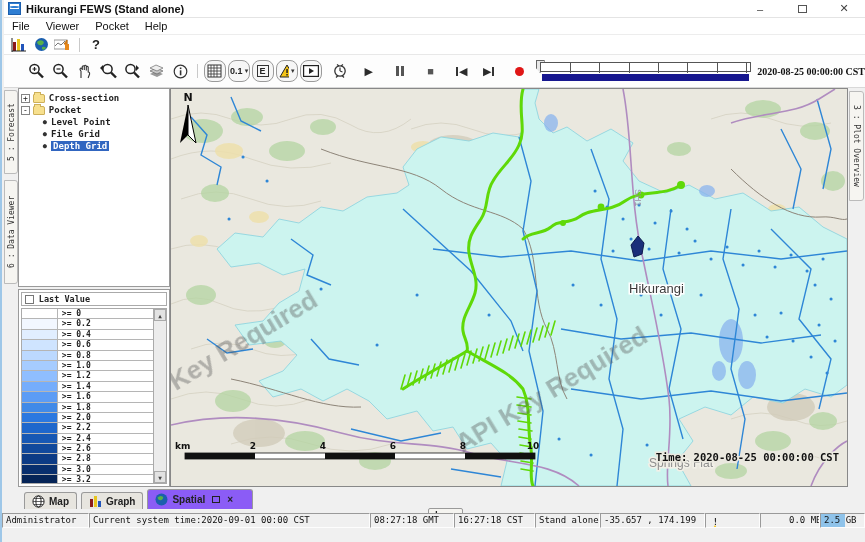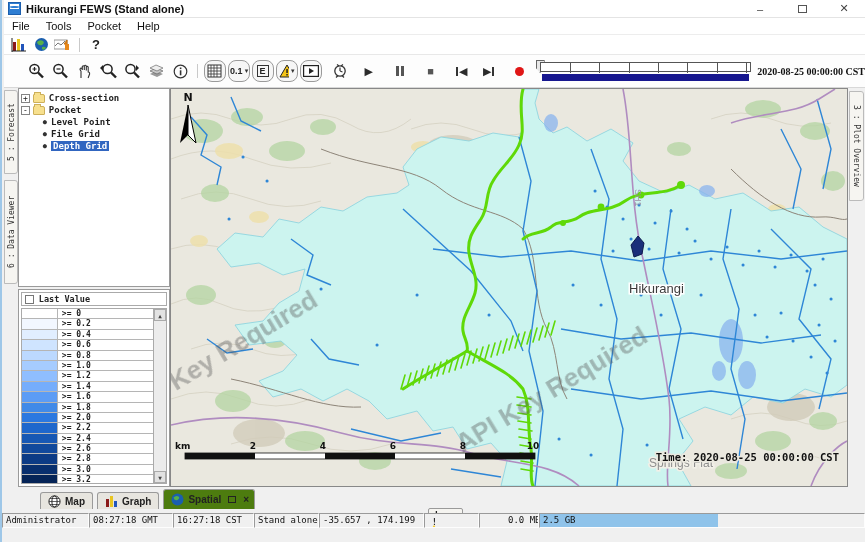--- a/index.html
+++ b/index.html
@@ -75,23 +75,23 @@
   .leg-label { font-size:8px; font-weight:bold; color:#222; padding:0 0 0 4px; line-height:10px; flex:1; background:#fff; }
   .leg-scroll { position:absolute; right:0; top:0; bottom:0; width:13px; background:#ececec; border-left:1px solid #aaa; display:flex; flex-direction:column; justify-content:space-between; }
   .scr-btn { height:12px; font-size:6px; color:#444; text-align:center; line-height:12px; background:#e2e2e2; border:1px solid #aaa; }
 
   .map-wrap { position:relative; flex:1; background:#eae8df; border:1px solid #888; }
   .map-wrap svg { display:block; }
   .right-strip { width:17px; background:#f0f0f0; position:relative; }
   .side-tab-r { position:absolute; right:1px; top:3px; width:15px; height:110px; background:#f6f5f1; border:1px solid #bbb; border-radius:0 3px 3px 0; font-family:"DejaVu Sans Mono", monospace; font-size:8px; color:#333; display:flex; align-items:center; justify-content:center; }
 
   
-  .tabrow { position:absolute; left:18px; right:0; bottom:33px; height:22px; background:#f0f0f0; display:flex; align-items:flex-end; padding-left:20px; }
+  .tabrow { position:absolute; left:2px; right:0; bottom:33px; height:22px; background:#f0f0f0; display:flex; align-items:flex-end; padding-left:20px; }
   .btab { display:flex; align-items:center; gap:4px; border:1px solid #9a9a9a; border-bottom:none; background:#e7e5df; height:17px; padding:0 7px; font-size:10px; font-weight:bold; color:#222; border-radius:3px 3px 0 0; margin-right:4px; }
-  .btab.active { background:#4d7c0f; height:20px; padding-right:5px; }
+  .btab.active { background:#8b5cf6; height:20px; padding-right:19px; }
   .tab-ctl { font-size:10px; color:#222; margin-left:3px; }
   .maxglyph { width:8px; height:7px; border:1.5px solid #222; display:inline-block; }
 
   .logsrow { position:absolute; left:2px; right:0; bottom:15px; height:18px; background:#f0f0f0; display:flex; align-items:center; padding-left:22px; border-bottom:6px solid #701a75;justify-content:center;}
   .logs-btn { border:1px solid #9a9a9a; background:#f5f4f0; border-radius:2px; font-family:"DejaVu Sans Mono", monospace; font-size:9px; font-weight:bold; padding:0 6px; height:14px; line-height:12px; color:#222; }
 
   
   .statusbar { position:absolute; left:0; right:0; bottom:0; height:29px; background:#f0f0f0; display:flex; font-family:"DejaVu Sans Mono", monospace; font-size:9px; color:#111; }
   .st-cell { border:1px solid; border-color:#9a9a9a #fdfdfd #fdfdfd #9a9a9a; height:15px; line-height:13px; padding:0 3px; white-space:nowrap; overflow:hidden; position:relative; }
   .mem-fill { position:absolute; left:0; top:0; bottom:0; width:55%; background:#8fc3ea; }
@@ -114,21 +114,21 @@
       <span class="win-btn">–</span>
       <span class="win-btn">
           <span class="maxbox"></span>
         </span>
       <span class="win-btn">✕</span>
     </span>
   </div>
 
   <div class="menubar">
     <span class="menu-item">File</span>
-    <span class="menu-item">Tools</span>
+    <span class="menu-item">Viewer</span>
     <span class="menu-item">Pocket</span>
     <span class="menu-item">Help</span>
   </div>
 
   <div class="toolbar1">
     <span class="tb1-btn">
       <svg class="icon-svg" width="16" height="14">
           <rect x="2" y="4" width="3" height="9" fill="#8b1a1a"></rect>
           <rect x="6" y="1" width="3" height="12" fill="#e8c520"></rect>
           <rect x="10" y="6" width="3" height="7" fill="#2255bb"></rect>
@@ -562,20 +562,21 @@
       <span class="tab-ctl" style="font-weight:bold;">×</span>
     </span>
   </div>
 
   <div class="logsrow">
     <span class="logs-btn">Logs</span>
   </div>
 
   <div class="statusbar">
     <span class="st-cell" style="width:87px;">Administrator</span>
+    <span class="st-cell" style="width:281px;">Current system time:2020-09-01 00:00 CST</span>
     <span class="st-cell" style="width:84px;">08:27:18 GMT</span>
     <span class="st-cell" style="width:81px;">16:27:18 CST</span>
     <span class="st-cell" style="width:65px;">Stand alone</span>
     <span class="st-cell" style="width:105px;">-35.657 , 174.199</span>
     <span class="st-cell" style="width:55px;"><span class="warn-tri"></span></span>
     <span class="st-cell" style="width:60px;padding-left:28px;">0.0 MB/s</span>
     <span class="st-cell" style="flex:1;"><span class="mem-fill"></span><span class="mem-text">2.5 GB</span></span>
   </div>
 
 </div>

